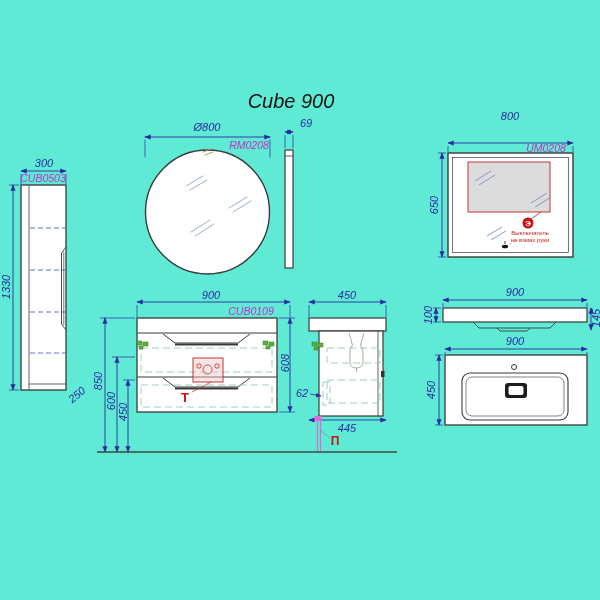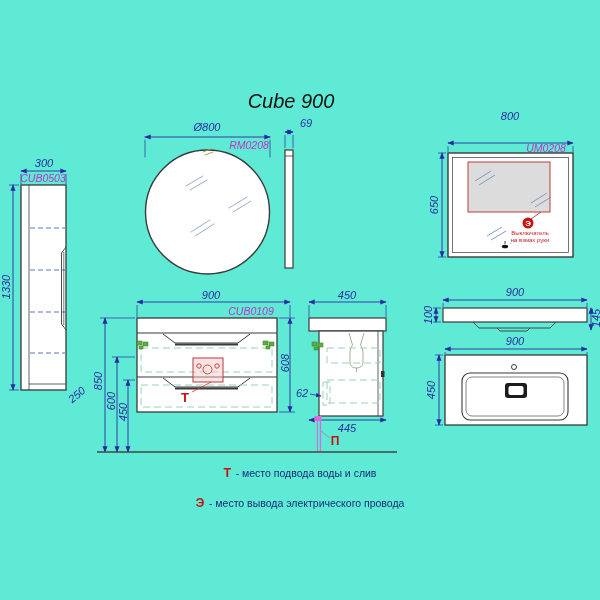--- a/index.html
+++ b/index.html
@@ -237,22 +237,14 @@
   </div>
   <span class="lbl note ctr" style="left:530px;top:233px;">Выключатель</span>
   <span class="lbl note ctr" style="left:530px;top:240px;">на взмах руки</span>
 
   <span class="lbl dim ctr" style="left:515px;top:292px;">900</span>
   <span class="lbl dim vdim" style="left:428px;top:315px;">100</span>
   <span class="lbl dim vdim" style="left:596px;top:318px;">145</span>
   <span class="lbl dim ctr" style="left:515px;top:341px;">900</span>
   <span class="lbl dim vdim" style="left:431px;top:390px;">450</span>
 
-  <div class="legend-row" style="top:463px;">
-    <span class="leg-sym">Т</span>
-    <span class="leg-text">- место подвода воды и слив</span>
-  </div>
-  <div class="legend-row" style="top:493px;">
-    <span class="leg-sym">Э</span>
-    <span class="leg-text">- место вывода электрического провода</span>
-  </div>
 
 </div>
 
 </body></html>

